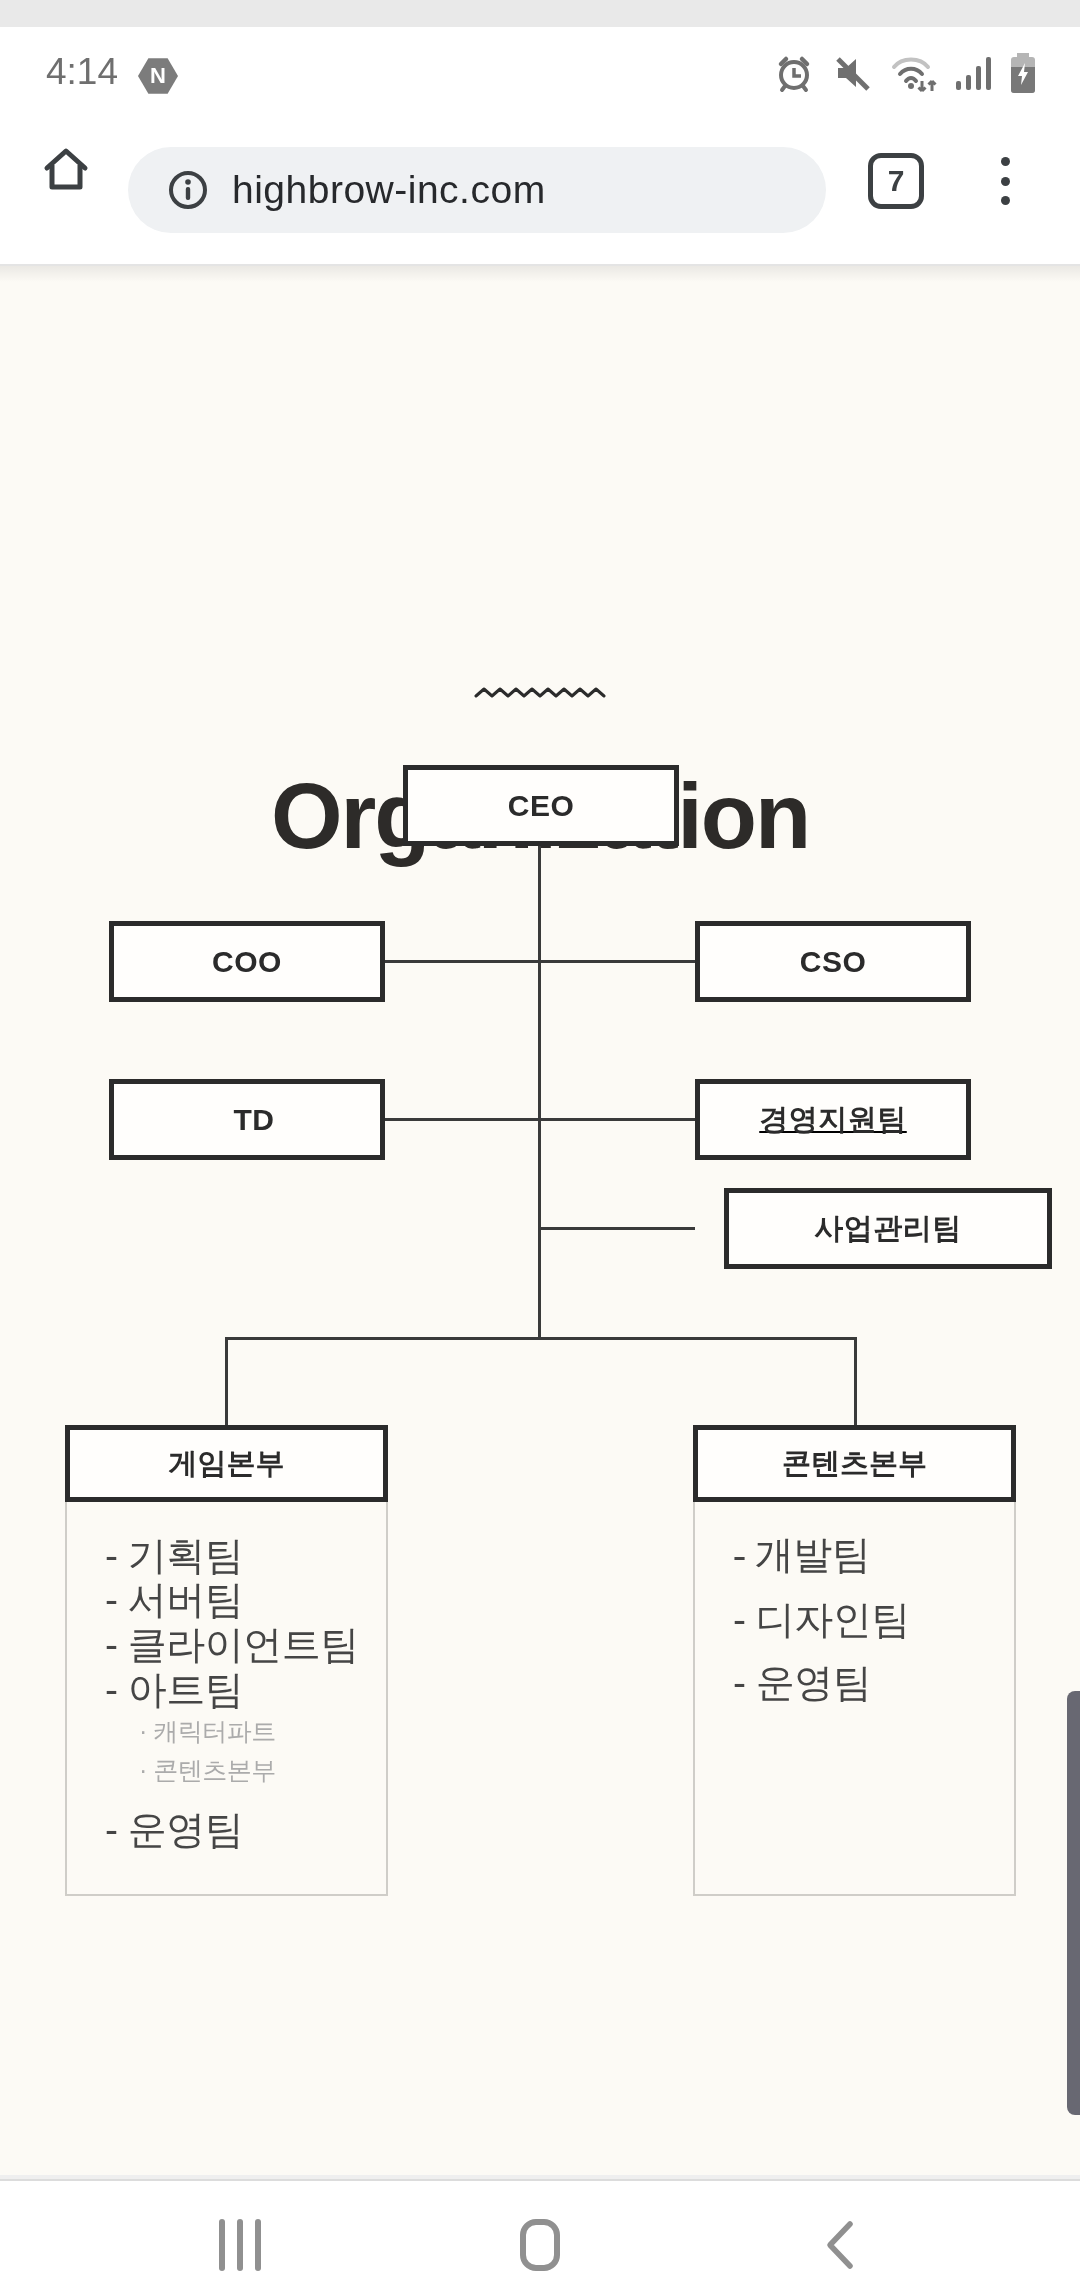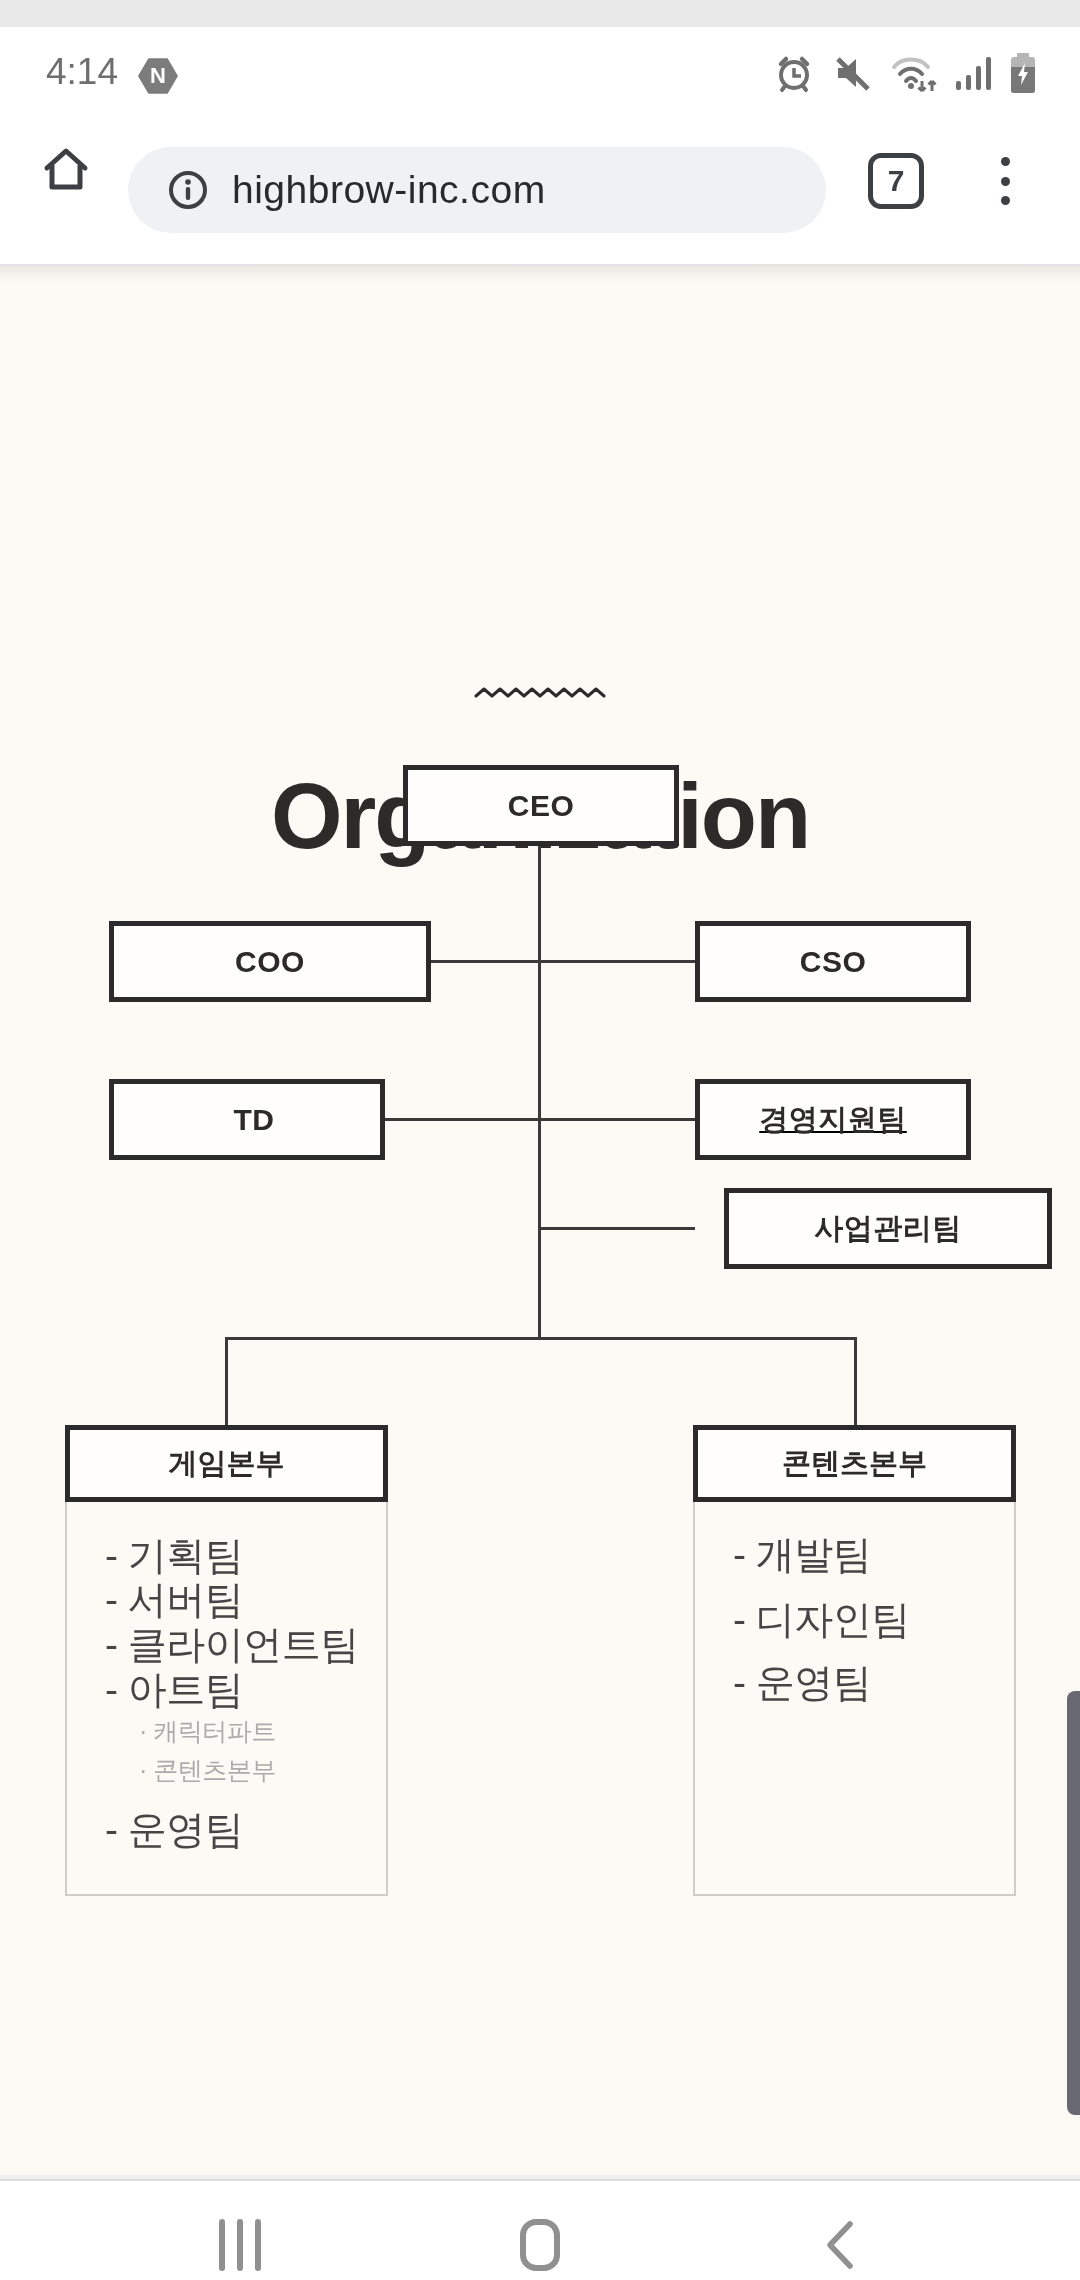--- a/index.html
+++ b/index.html
@@ -156,21 +156,21 @@
     <div class="line" style="left:385px;top:694px;width:310px;height:3px;"></div>
     <div class="line" style="left:385px;top:852px;width:310px;height:3px;"></div>
     <div class="line" style="left:538px;top:961px;width:157px;height:3px;"></div>
     <div class="line" style="left:225px;top:1071px;width:632px;height:3px;"></div>
     <div class="line" style="left:225px;top:1071px;width:3px;height:88px;"></div>
     <div class="line" style="left:854px;top:1071px;width:3px;height:88px;"></div>
 
     <div class="obox" style="left:403px;top:499px;width:276px;height:81px;">
       <span>CEO</span>
     </div>
-    <div class="obox" style="left:109px;top:655px;width:322px;height:81px;">
+    <div class="obox" style="left:109px;top:655px;width:276px;height:81px;">
       <span>COO</span>
     </div>
     <div class="obox" style="left:695px;top:655px;width:276px;height:81px;">
       <span>CSO</span>
     </div>
     <div class="obox" style="left:109px;top:813px;width:276px;height:81px;padding-left:14px;">
       <span>TD</span>
     </div>
     <div class="obox kr" style="left:695px;top:813px;width:276px;height:81px;text-decoration:underline;">
       <span>경영지원팀</span>
@@ -192,21 +192,21 @@
         <div class="team sub" style="top:268px;">· 콘텐츠본부</div>
         <div class="team" style="top:328px;">- 운영팀</div>
       </div>
     </div>
 
     <div class="division" style="left:693px;top:1159px;border-radius:24px;">
       <div class="div-header">
         <span>콘텐츠본부</span>
       </div>
       <div class="div-body">
-        <div class="team" style="top:53px;">- 개발팀</div>
+        <div class="team" style="top:53px;font-family:Liberation Serif, serif;">- 개발팀</div>
         <div class="team" style="top:118px;">- 디자인팀</div>
         <div class="team" style="top:181px;">- 운영팀</div>
       </div>
     </div>
   </div>
 
   <div class="scroll-thumb"></div>
 
   <div class="nav-bar">
     <div class="nav-btn" style="left:160px;">

